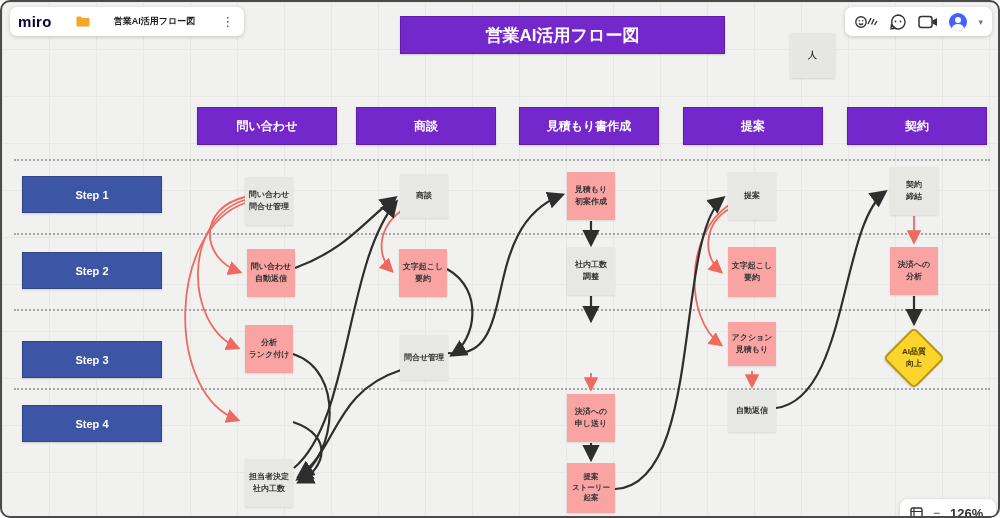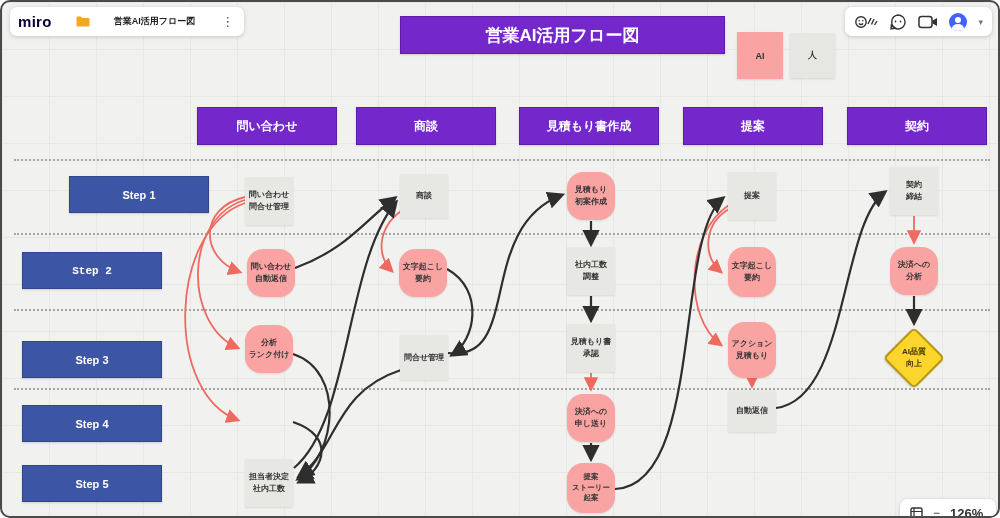--- a/index.html
+++ b/index.html
@@ -35,21 +35,21 @@
   #legend-human{left:788px;top:31px;width:45px;height:45px;background:#e6e6e3;}
   
   .phase{position:absolute;top:105px;height:38px;width:140px;background:#7428cb;border:1px solid #5e1ca9;
     display:flex;align-items:center;justify-content:center;color:#fff;font-size:12px;font-weight:700;box-shadow:0 1px 2px rgba(0,0,0,.15);}
   
   .step{position:absolute;left:20px;width:140px;height:37px;background:#3d55a5;border:1px solid #32458a;
     display:flex;align-items:center;justify-content:center;color:#fff;font-size:11px;font-weight:700;box-shadow:0 1px 2px rgba(0,0,0,.15);}
   
   .node{position:absolute;display:flex;flex-direction:column;align-items:center;justify-content:center;
     font-size:8px;font-weight:700;color:#333;text-align:center;line-height:1.45;box-shadow:0 1px 2px rgba(0,0,0,.10);}
-  .node.ai{background:#f9a3a3;border-radius:16px;}
+  .node.ai{background:#f9a3a3;}
   .node.human{background:#e7e7e4;}
   .node.small3{font-size:7.5px;line-height:1.4;}
   .node.goal{background:transparent;box-shadow:none;}
   .goal-bg{position:absolute;left:50%;top:50%;width:44px;height:44px;margin:-22px 0 0 -22px;
     background:#fbd42c;border:2px solid #b8960f;border-radius:5px;transform:rotate(45deg);box-shadow:0 1px 2px rgba(0,0,0,.15);}
   .goal-text{position:relative;z-index:2;color:#3e3200;}
   #edges{position:absolute;left:0;top:0;width:1000px;height:518px;pointer-events:none;}
   #edges path.edge{fill:none;}
   #edges path.black{stroke:#2e2e2e;stroke-width:2.2;marker-end:url(#ah-black);}
   #edges path.red{stroke:#ee6a61;stroke-width:1.8;marker-end:url(#ah-red);}
@@ -135,44 +135,42 @@
         <rect x="1" y="1.5" width="13" height="11" rx="2.5" fill="none" stroke="#333" stroke-width="1.5"></rect>
         <path d="M14.5 5.5 L19 3 L19 11 L14.5 8.5 Z" fill="#333"></path>
       </svg>
     </span>
     <span class="tbicon avatar"></span>
     <span class="chev">▾</span>
   </div>
 
   <div id="banner">営業AI活用フロー図</div>
 
-  <div id="legend-ai" class="legend-box">AI</div>
   <div id="legend-human" class="legend-box">人</div>
 
   <div id="zoombar">
     <span class="tbicon">
       <svg width="13" height="13" viewBox="0 0 13 13">
         <rect x="1" y="1" width="11" height="11" rx="1.5" fill="none" stroke="#333" stroke-width="1.4"></rect>
         <path d="M4 1 V12 M1 4.5 H12" stroke="#333" stroke-width="1.2"></path>
       </svg>
     </span>
     <span class="zi">−</span>
     <span class="zoom-label">126%</span>
   </div>
 
 <div class="phase" style="left: 195px;">問い合わせ</div>
     <div class="phase" style="left: 354px;">商談</div>
     <div class="phase" style="left: 517px;">見積もり書作成</div>
     <div class="phase" style="left: 681px;">提案</div>
     <div class="phase" style="left: 845px;">契約</div>
-    <div class="step" style="top: 174px; margin-left: 47px;">Step 1</div>
-    <div class="step" style="top: 250px; font-family: Liberation Mono, monospace;">Step 2</div>
+    <div class="step" style="top: 174px;">Step 1</div>
+    <div class="step" style="top: 250px;">Step 2</div>
     <div class="step" style="top: 330px; margin-top: 9px;">Step 3</div>
     <div class="step" style="top: 403px;">Step 4</div>
-    <div class="step" style="top: 463px;">Step 5</div>
     <div class="node human" style="left: 243px; top: 175px; width: 48px; height: 48px;">
       <div>問い合わせ</div>
       <div>問合せ管理</div>
     </div>
     <div class="node ai" style="left: 245px; top: 247px; width: 48px; height: 48px;">
       <div>問い合わせ</div>
       <div>自動返信</div>
     </div>
     <div class="node ai" style="left: 243px; top: 323px; width: 48px; height: 48px;">
       <div>分析</div>
@@ -192,42 +190,38 @@
     <div class="node human" style="left: 398px; top: 333px; width: 48px; height: 45px;">
       <div>問合せ管理</div>
     </div>
     <div class="node ai" style="left: 565px; top: 170px; width: 48px; height: 48px;">
       <div>見積もり</div>
       <div>初案作成</div>
     </div>
     <div class="node human" style="left: 565px; top: 245px; width: 48px; height: 48px;">
       <div>社内工数</div>
       <div>調整</div>
-    </div>
-    <div class="node human" style="left: 565px; top: 322px; width: 48px; height: 48px;">
-      <div>見積もり書</div>
-      <div>承認</div>
     </div>
     <div class="node ai" style="left: 565px; top: 392px; width: 48px; height: 48px; text-align: right;">
       <div>決済への</div>
       <div>申し送り</div>
     </div>
     <div class="node ai small3" style="left: 565px; top: 461px; width: 48px; height: 50px;">
       <div>提案</div>
       <div>ストーリー</div>
       <div>起案</div>
     </div>
     <div class="node human" style="left: 726px; top: 170px; width: 48px; height: 48px;">
       <div>提案</div>
     </div>
     <div class="node ai" style="left: 726px; top: 245px; width: 48px; height: 50px;">
       <div>文字起こし</div>
       <div>要約</div>
     </div>
-    <div class="node ai" style="left: 726px; top: 320px; width: 48px; height: 56px;">
+    <div class="node ai" style="left: 726px; top: 320px; width: 48px; height: 44px;">
       <div>アクション</div>
       <div>見積もり</div>
     </div>
     <div class="node human" style="left: 726px; top: 388px; width: 48px; height: 42px;">
       <div>自動返信</div>
     </div>
     <div class="node human" style="left: 888px; top: 165px; width: 48px; height: 48px;">
       <div>契約</div>
       <div>締結</div>
     </div>

